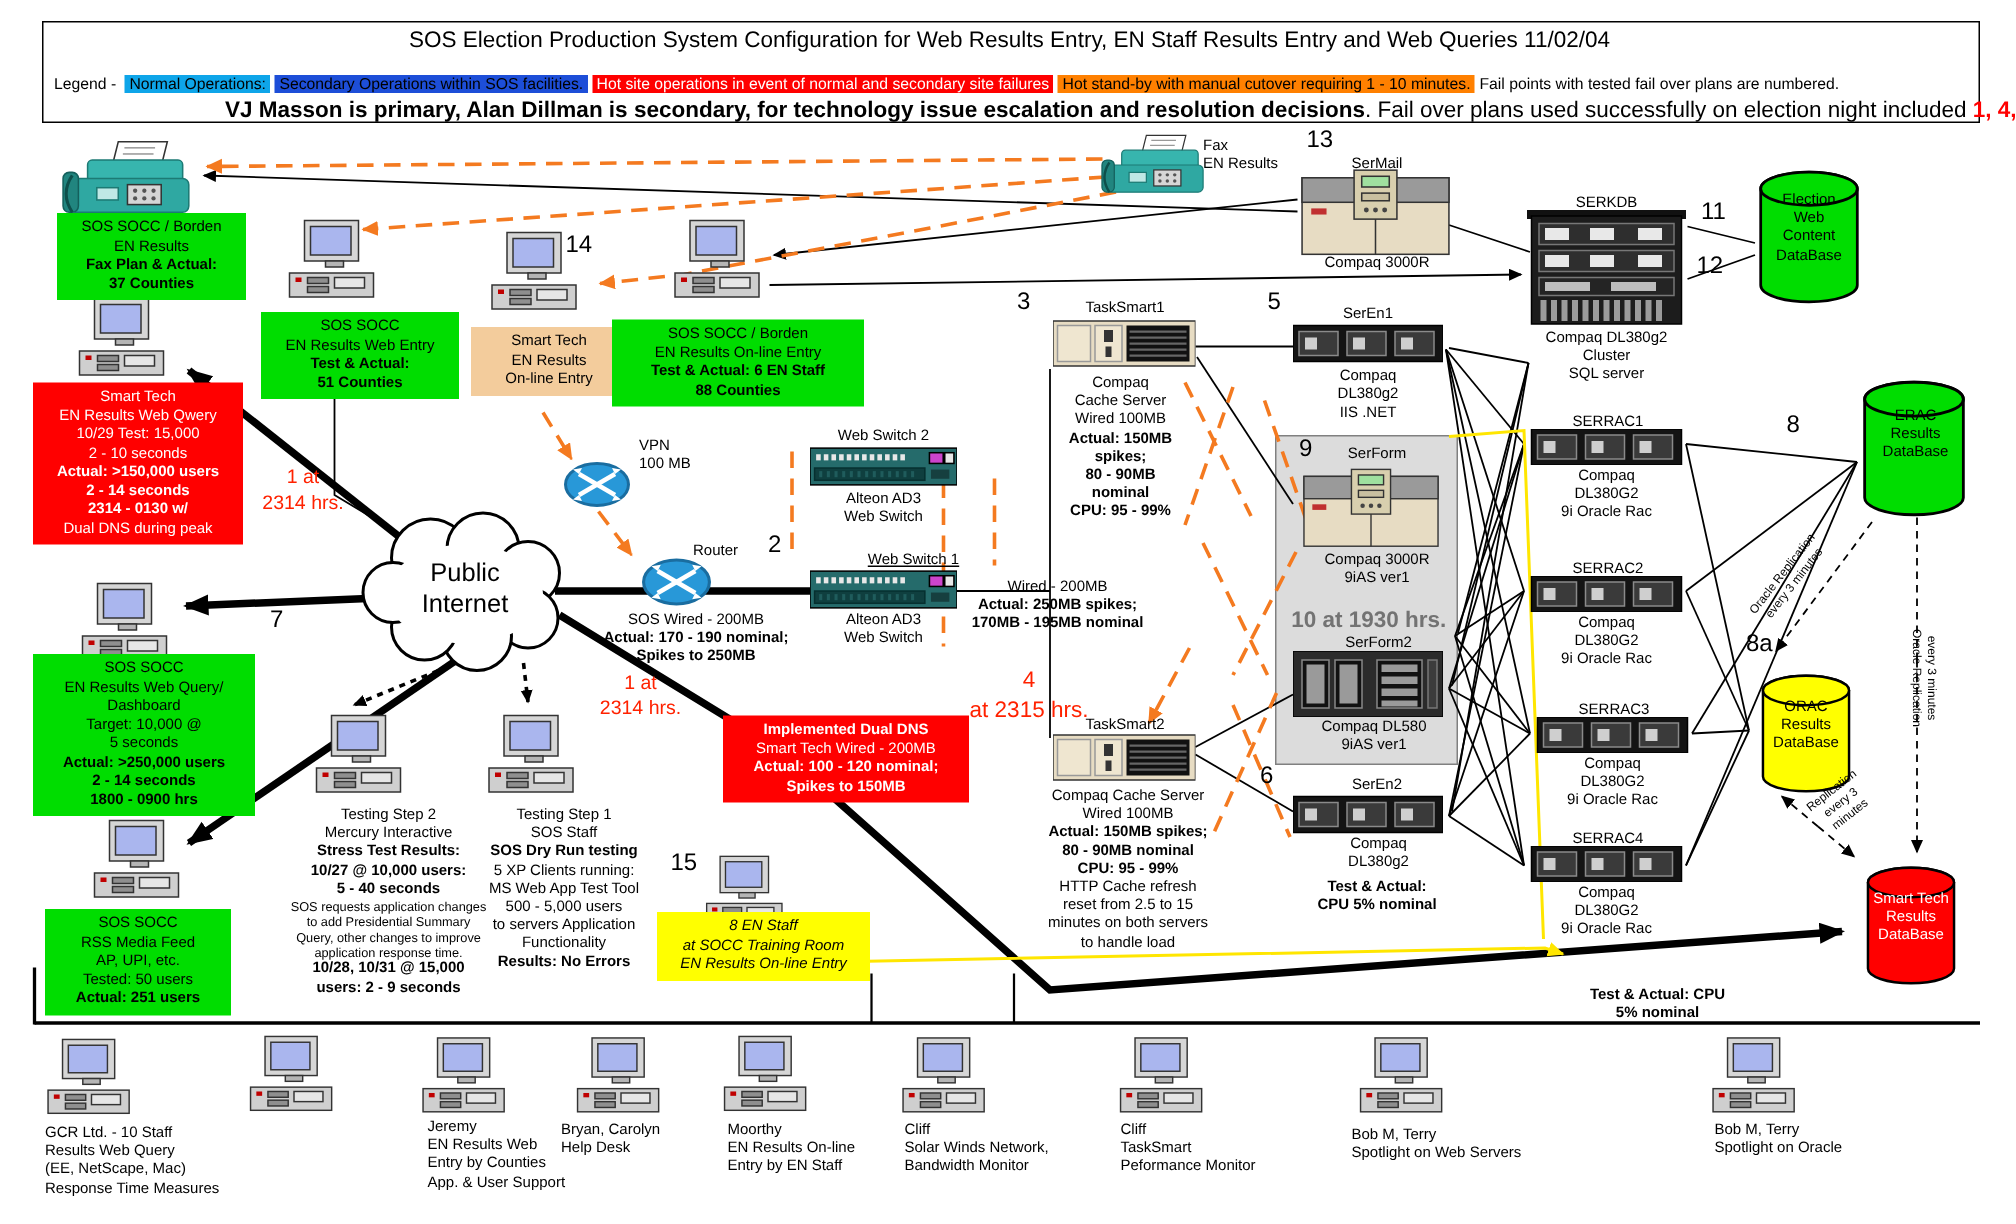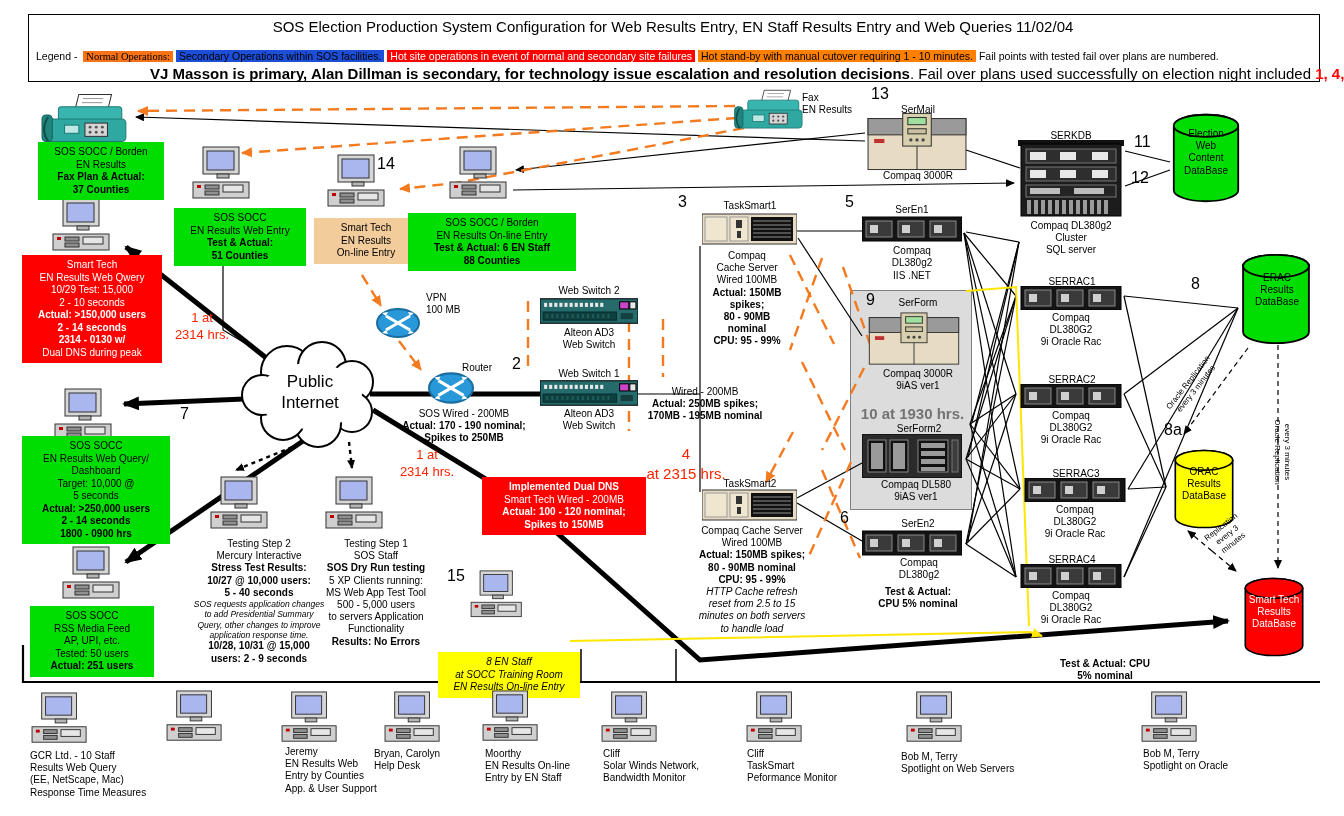--- a/index.html
+++ b/index.html
@@ -2,21 +2,21 @@
 <html><head>
 <meta charset="utf-8">
 <style>
   html,body{margin:0;padding:0;background:#fff;}
   #stage{position:relative;width:1344px;height:816px;background:#fff;overflow:hidden;
          font-family:"Liberation Sans",sans-serif;color:#000;}
   .abs{position:absolute;}
   .t{position:absolute;font-size:10px;line-height:1.22;text-align:center;white-space:nowrap;}
   .lt{text-align:left;}
   .b{font-weight:bold;}
-  .i{font-style:italic;}
+  .i{}
   .sm{font-size:8.5px;}
   .box{position:absolute;padding:4px 4px;font-size:10px;line-height:1.25;text-align:center;white-space:nowrap;}
   .gr{background:#00dd00;}
   .rd{background:#ff0000;color:#fff;}
   .yl{background:#ffff00;font-style:italic;}
   .tn{background:#f3cc9c;}
   .num{position:absolute;font-size:16px;line-height:1;}
   .ra{position:absolute;color:#ff2200;font-size:13px;line-height:1.3;text-align:center;white-space:nowrap;}
   .chip{padding:0 3px;}
   .wires{position:absolute;left:0;top:0;pointer-events:none;}
@@ -153,21 +153,21 @@
         <circle cx="262" cy="395" r="20"></circle>
       </g>
       <ellipse cx="310" cy="396" rx="52" ry="33" fill="#fff"></ellipse>
     </g>
   </svg>
 
   <div class="abs" style="left:28px;top:14px;width:1290px;height:66px;border:1px solid #000;"></div>
   <div class="t" style="left:28px;top:18px;width:1290px;font-size:15px;">SOS Election Production System Configuration for Web Results Entry, EN Staff Results Entry and Web Queries 11/02/04</div>
   <div class="abs" style="left:36px;top:50px;width:1280px;font-size:10.5px;white-space:nowrap;">
     <span>Legend -</span>&nbsp;
-    <span class="chip" style="background:#f97316;font-family:Liberation Serif, serif;">Normal Operations:</span>
+    <span class="chip" style="background:#0ea5e9;">Normal Operations:</span>
     <span class="chip" style="background:#1d4ed8;">Secondary Operations within SOS facilities.</span>
     <span class="chip" style="background:#ff0000;color:#fff;">Hot site operations in event of normal and secondary site failures</span>
     <span class="chip" style="background:#ff8000;">Hot stand-by with manual cutover requiring 1 - 10 minutes.</span>
     <span>Fail points with tested fail over plans are numbered.</span>
   </div>
   <div class="t" style="left:150px;top:65px;width:1044px;font-size:15px;">
     <span class="b">VJ Masson is primary, Alan Dillman is secondary, for technology issue escalation and resolution decisions</span><span>.  Fail over plans used successfully on election night included </span><span class="b" style="color:#ff0000;">1, 4, 10.</span>
   </div>
 
   <svg width="0" height="0" style="position:absolute;">
@@ -502,21 +502,21 @@
     <div class="b">Actual:  251 users</div>
   </div>
 
   <div class="box rd" style="left:482px;top:477px;width:156px;">
     <div class="b">Implemented Dual DNS</div>
     <div>Smart Tech Wired - 200MB</div>
     <div class="b">Actual: 100 - 120 nominal;</div>
     <div class="b">Spikes to 150MB</div>
   </div>
 
-  <div class="box yl" style="left:438px;top:652px;width:134px;">
+  <div class="box yl" style="left:438px;top:608px;width:134px;">
     <div>8 EN Staff</div>
     <div>at SOCC Training Room</div>
     <div>EN Results On-line Entry</div>
   </div>
 
   <div class="t" style="left:188px;top:538px;width:142px;">
     <div>Testing Step 2</div>
     <div>Mercury Interactive</div>
     <div class="b">Stress Test Results:</div>
     <div class="b">10/27 @ 10,000 users:</div>
@@ -549,21 +549,21 @@
   <div class="t" style="left:388px;top:408px;width:152px;">
     <div>SOS Wired - 200MB</div>
     <div class="b">Actual: 170 - 190 nominal;</div>
     <div class="b">Spikes to 250MB</div>
   </div>
   <div class="t" style="left:550px;top:285px;width:78px;">Web Switch 2</div>
   <div class="t" style="left:548px;top:327px;width:82px;">
     <div>Alteon AD3</div>
     <div>Web Switch</div>
   </div>
-  <div class="t" style="left:550px;top:368px;width:78px;">Web Switch 1</div>
+  <div class="t" style="left:570px;top:368px;width:78px;text-decoration:underline;">Web Switch 1</div>
   <div class="t" style="left:548px;top:408px;width:82px;">
     <div>Alteon AD3</div>
     <div>Web Switch</div>
   </div>
   <div class="t" style="left:634px;top:386px;width:142px;">
     <div>Wired - 200MB</div>
     <div class="b">Actual: 250MB spikes;</div>
     <div class="b">170MB - 195MB nominal</div>
   </div>
 

